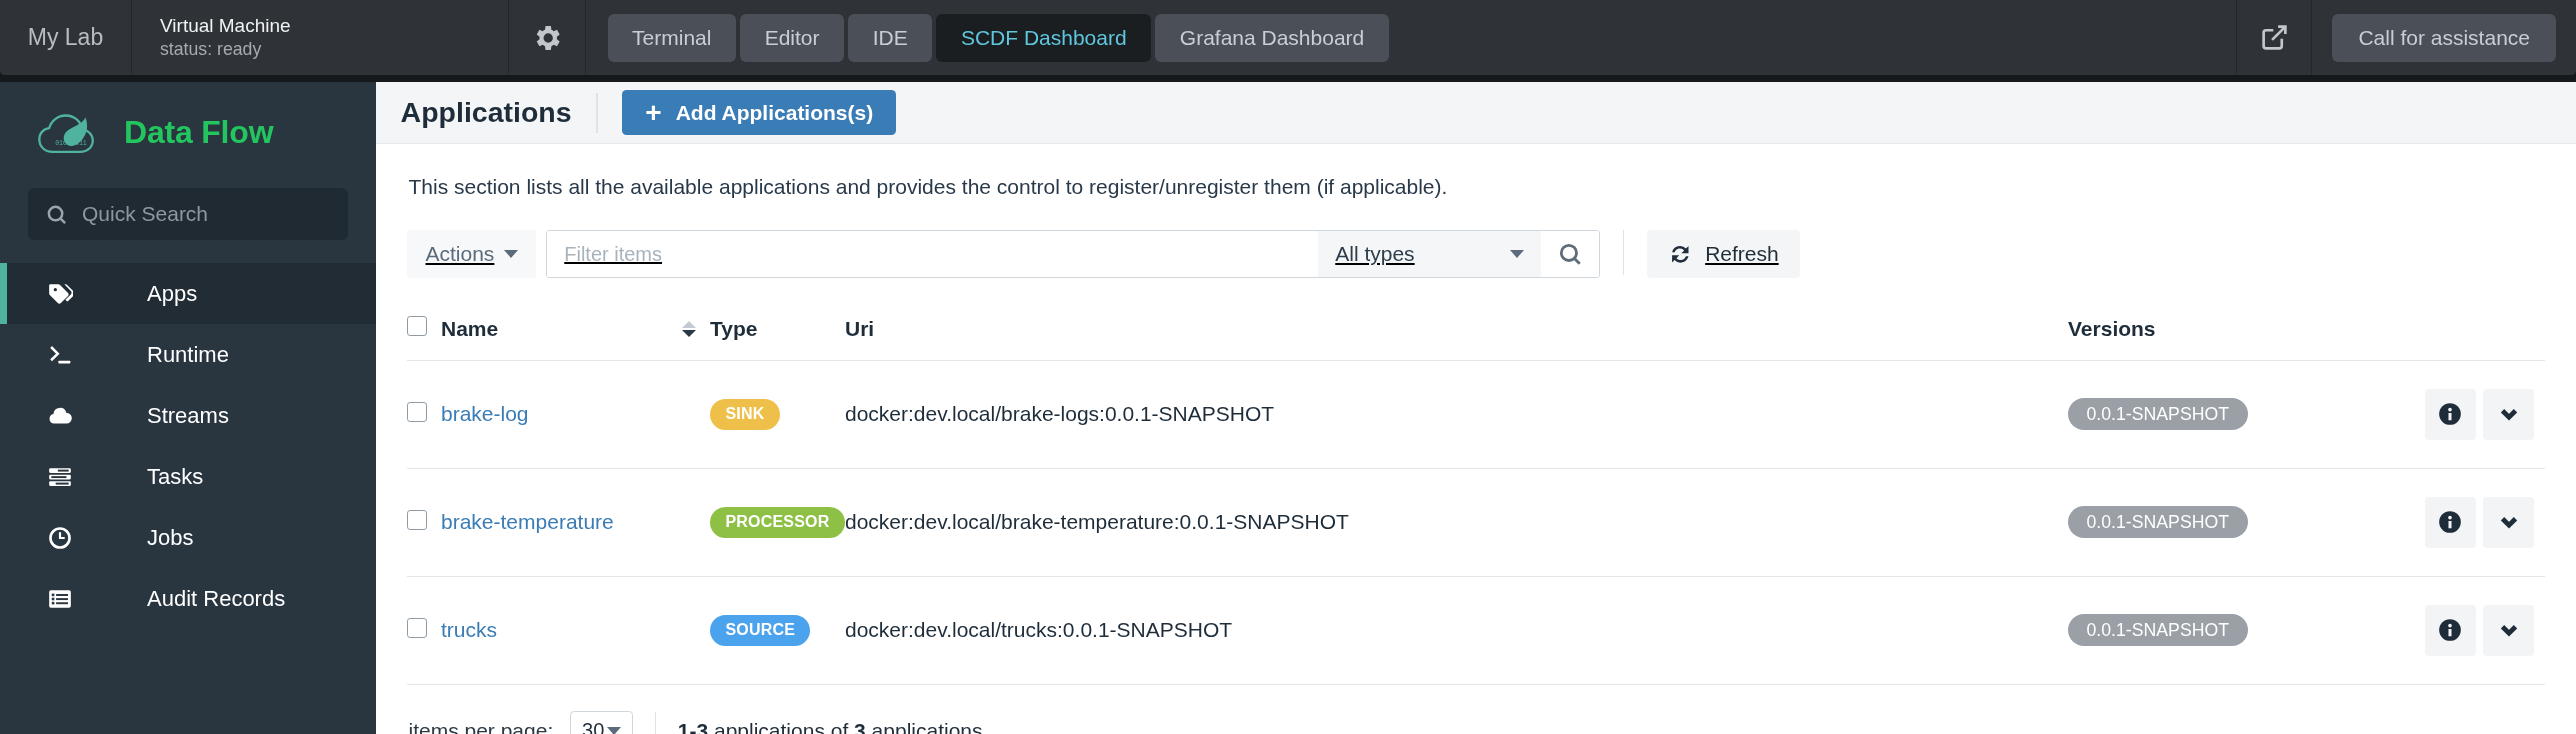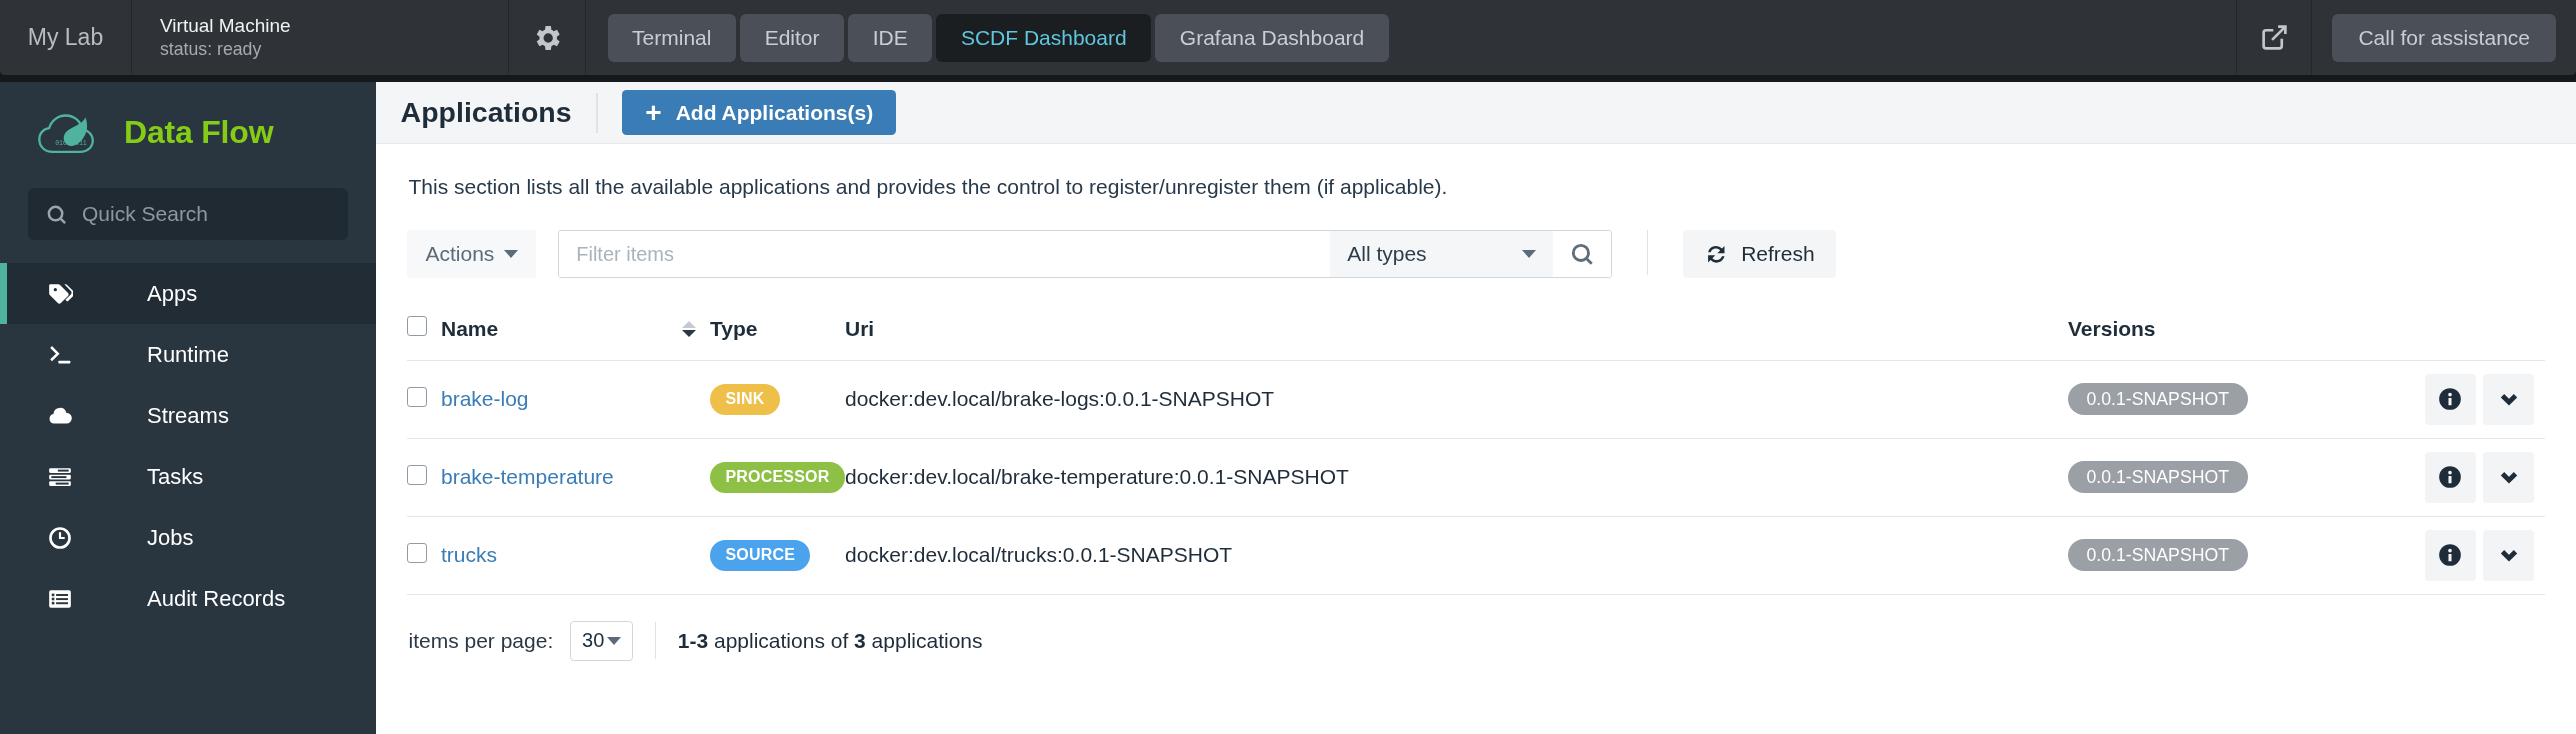--- a/index.html
+++ b/index.html
@@ -75,21 +75,21 @@
   
   #sidebar {
     width: 376px; background: #29353f; flex-shrink: 0;
     display: flex; flex-direction: column;
   }
   #brand {
     display: flex; align-items: center; gap: 20px;
     padding: 26px 0 23px 38px;
   }
   #brand-logo { width: 66px; height: 48px; flex-shrink: 0; }
-  #brand-text { color: #84cc16; font-size: 32px; font-weight: bold; letter-spacing: -0.2px; }
+  #brand-text { color: #22c55e; font-size: 32px; font-weight: bold; letter-spacing: -0.2px; }
   #quick-search-wrap { padding: 9.2px 28px 23px 28px; }
   #quick-search-box {
     display: flex; align-items: center; gap: 14px;
     background: #1f2a33; border-radius: 6.2px;
     height: 52px; padding: 0 17px;
   }
   #quick-search-box svg { width: 23px; height: 23px; stroke: #9aa4ac; fill: none; stroke-width: 2.6; flex-shrink: 0; }
   #quick-search-input {
     background: transparent; border: 0; outline: none;
     color: #d8dde1; font-size: 21px; width: 100%;
@@ -121,21 +121,21 @@
     background: #3a7cb5; color: #fff;
     height: 45px; padding: 0 23px; border-radius: 4.6px;
     font-size: 21px; font-weight: bold; cursor: pointer; border: 0;
     font-family: "Liberation Sans", sans-serif;
   }
   #add-app-btn .plus { font-size: 28px; line-height: 1; font-weight: bold; }
 
   #content { padding: 31px 31px 0 31px; flex: 1; display: flex; flex-direction: column; min-height: 0; }
   #section-desc { font-size: 21px; color: #28394a; padding-left: 1.5px; }
 
-  #toolbar { display: flex; margin-top: 31px; gap: 16px; }
+  #toolbar { display: flex; margin-top: 31px; gap: 4px; text-decoration: underline; }
   #actions-btn {
     background: #f7f8f9; border: 0; border-radius: 3.8px 0 0 3.8px;
     height: 48px; padding: 0 18.5px; display: flex; align-items: center; gap: 9.2px;
     color: #5b6b7a; font-size: 21px; cursor: pointer;
     font-family: "Liberation Sans", sans-serif;
   }
   .caret-down {
     width: 0; height: 0; border-left: 7px solid transparent;
     border-right: 7px solid transparent; border-top: 8.5px solid #5b6b7a;
   }
@@ -170,21 +170,21 @@
   #refresh-btn svg { width: 24.6px; height: 24.6px; fill: #1f2d3a; }
 
   
   #apps-table { width: 100%; border-collapse: collapse; margin-top: 26px; table-layout: fixed; }
   #apps-table th {
     text-align: left; font-size: 21px; font-weight: bold; color: #1f2d3a;
     padding: 12.3px 0 18.5px 0; border-bottom: 1.5px solid #e3e7ea;
     vertical-align: middle;
   }
   #apps-table td {
-    padding: 13px 0; border-bottom: 1.5px solid #e3e7ea;
+    padding: 28px 0; border-bottom: 1.5px solid #e3e7ea;
     font-size: 21px; color: #1f2d3a; vertical-align: middle;
   }
   #apps-table tbody tr:last-child td { border-bottom: 1.5px solid #e3e7ea; }
   .col-check { width: 34px; }
   .col-name  { width: 269px; }
   .col-type  { width: 135px; }
   .col-uri   { width: auto; }
   .col-ver   { width: 331px; }
   .col-act   { width: 146px; }
   .chk {

